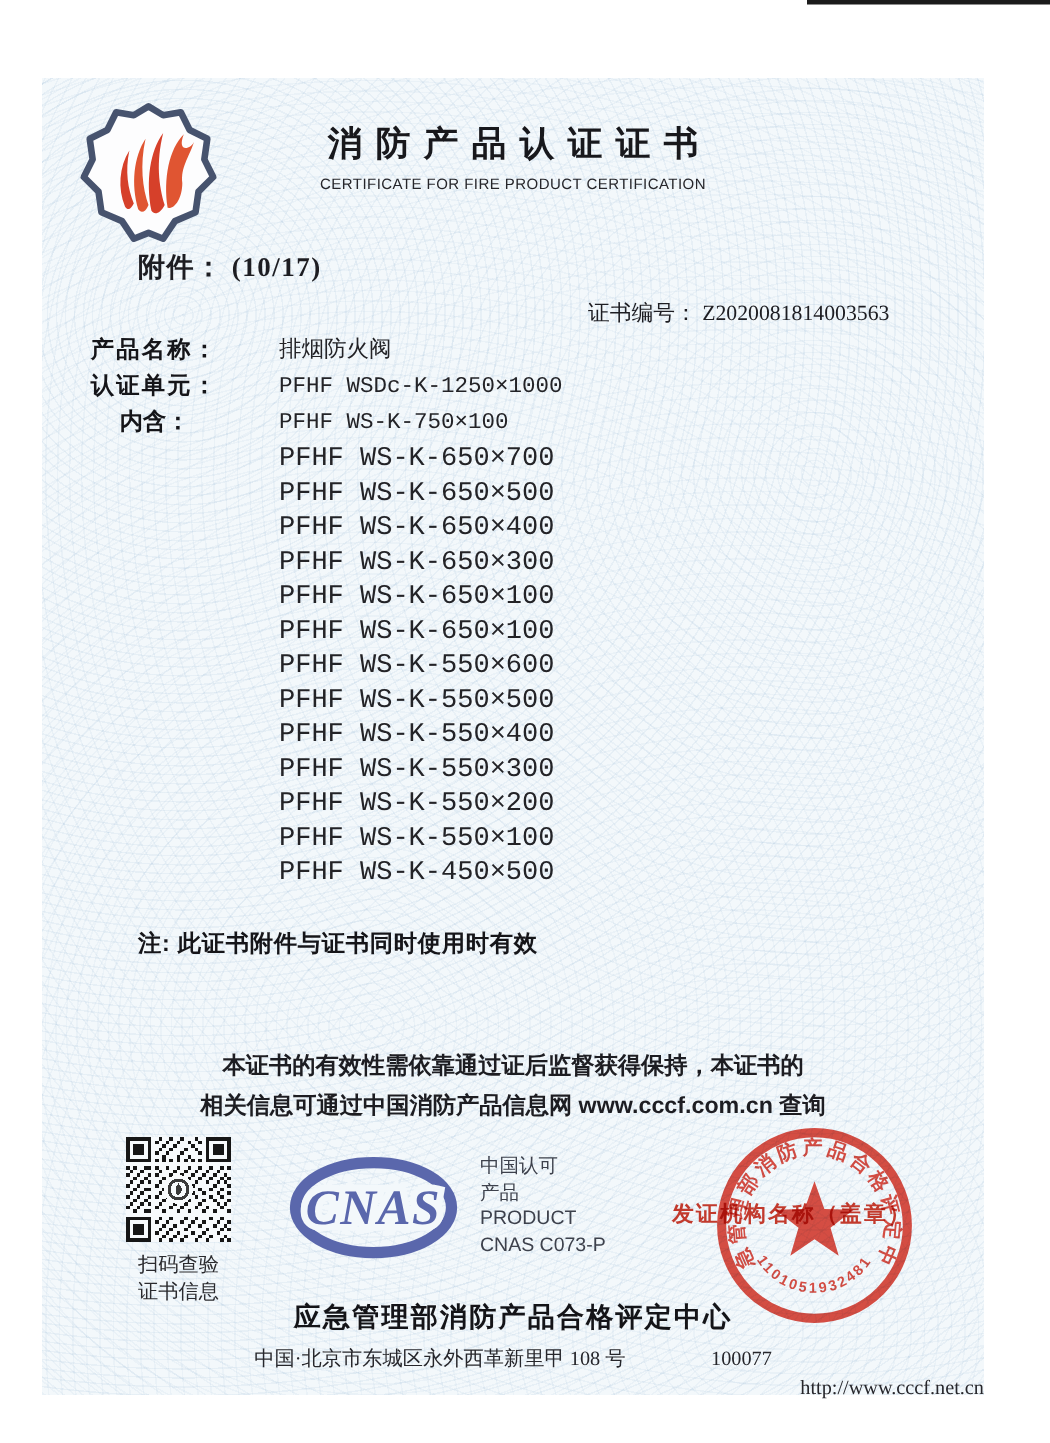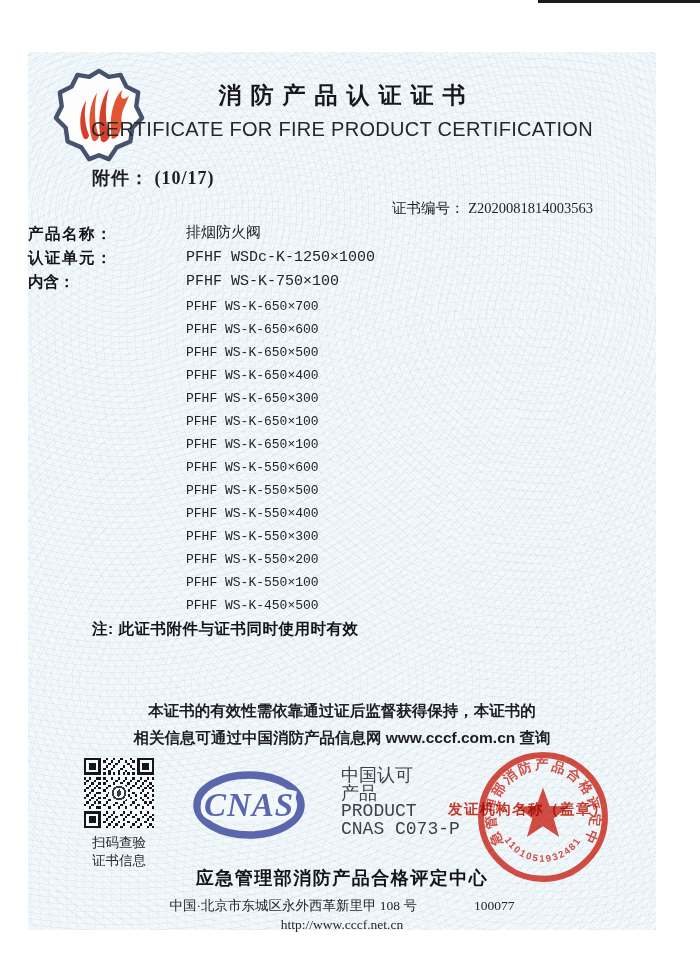--- a/index.html
+++ b/index.html
@@ -14,50 +14,50 @@
       repeating-radial-gradient(circle at 82% 30%, rgba(132,170,204,.09) 0 1px, transparent 1px 8px),
       repeating-radial-gradient(circle at 35% 72%, rgba(132,170,204,.08) 0 1px, transparent 1px 7px),
       repeating-radial-gradient(circle at 75% 95%, rgba(132,170,204,.08) 0 1px, transparent 1px 9px);
   }
   .abs { position:absolute; }
   .logo { left:22px; top:14px; width:98px; height:104px; }
   .title { left:0; top:28px; width:100%; text-align:center;
     font-family:"Liberation Sans", sans-serif; font-weight:bold;
     font-size:23px; letter-spacing:9px; text-indent:9px; color:#18181c; }
   .subtitle { left:0; top:66px; width:100%; text-align:center;
-    font-family:"Liberation Sans", sans-serif; font-size:20px; letter-spacing:.3px; color:#26262b; }
+    font-family:"Liberation Sans", sans-serif; font-size:10px; letter-spacing:.3px; color:#26262b; }
   .attachment { left:64px; top:114px; font-size:18px; font-weight:600; letter-spacing:1px; }
   .certno { left:364px; top:147px; font-size:14.5px; }
   .frow { position:absolute; left:0; width:100%; height:24px; line-height:24px; display:flex; }
-  .flabel { width:150px; text-align:left; font-family:Liberation Serif, serif;
+  .flabel { width:150px; text-align:center; font-family:Liberation Mono, monospace;
     font-weight:bold; font-size:15.5px; letter-spacing:1.5px; color:#151519; }
   .fvalue { margin-left:8px; font-family:"Liberation Mono", monospace; font-size:15px; color:#232327; }
   .model-list { position:absolute; left:158px; top:243px; }
   .model-row { height:23px; line-height:23px; font-family:"Liberation Mono", monospace;
-    font-size:13px; color:#232327; }
+    font-size:18px; color:#232327; }
   .note { left:64px; top:567px; font-family:"Liberation Sans", sans-serif;
     font-weight:bold; font-size:15.5px; letter-spacing:.5px; color:#151519; }
   .validity { left:0; top:645px; width:100%; text-align:center;
     font-family:"Liberation Sans", sans-serif; font-weight:600; font-size:15.5px;
     line-height:27px; color:#1d1d22; }
   .qr { left:56px; top:706px; width:70px; height:70px; }
   .qr-caption { left:38px; top:782px; width:106px; text-align:center;
     font-size:13.5px; line-height:18px; color:#2a2a2e; }
   .cnas-logo { left:164px; top:718px; width:114px; height:70px; }
-  .cnas-info { left:292px; top:716px; font-family:Liberation Mono, monospace;
-    font-size:18px; line-height:17.5px; color:#3d414c;margin-left:21px; }
+  .cnas-info { left:292px; top:716px; font-family:Liberation Sans, sans-serif;
+    font-size:13px; line-height:17.5px; color:#3d414c; }
   .issuer { left:420px; top:748px; font-size:14.5px; font-weight:600;
     letter-spacing:1.5px; color:#c23a2d; z-index:1; }
   .stamp { left:446px; top:696px; width:138px; height:138px; mix-blend-mode:multiply; opacity:.93; z-index:2; }
   .org-name { left:0; top:814px; width:100%; text-align:center;
     font-family:"Liberation Sans", sans-serif; font-weight:bold; font-size:18px;
     letter-spacing:1.5px; color:#141418; }
   .org-address { left:0; top:845px; width:100%; text-align:center; font-size:13.5px; color:#26262b; }
   .org-address .postcode { margin-left:57px; }
-  .org-site { left:0; top:865px; width:100%; text-align:center; font-size:13.5px; color:#26262b; }
+  .org-site { left:0; top:865px; width:100%; text-align:right; font-size:13.5px; color:#26262b; }
 </style>
 </head>
 <body>
 
 <div class="scan-artifact" style="left:538px;"></div>
 
 <div class="paper">
 
   <svg class="abs logo" viewBox="0 0 100 104">
     <path d="M50,4 L60,10 L72,8 L78,20 L90,26 L88,40 L94,52 L84,62 L82,76 L68,82 L60,94 L50,90 L40,94 L32,82 L18,76 L16,62 L6,52 L12,40 L10,26 L22,20 L28,8 L40,10 Z" fill="#fdfdfe" stroke="#47536e" stroke-width="4.5" stroke-linejoin="round"></path>
@@ -88,21 +88,20 @@
     <span class="flabel">认证单元：</span>
     <span class="fvalue">PFHF WSDc-K-1250×1000</span>
   </div>
   <div class="frow" style="top:218px;">
     <span class="flabel" style="letter-spacing:0;">内含：</span>
     <span class="fvalue">PFHF WS-K-750×100</span>
   </div>
 
   <div class="model-list">
     <div class="model-row">PFHF WS-K-650×700</div>
-    <div class="model-row">PFHF WS-K-650×600</div>
     <div class="model-row">PFHF WS-K-650×500</div>
     <div class="model-row">PFHF WS-K-650×400</div>
     <div class="model-row">PFHF WS-K-650×300</div>
     <div class="model-row">PFHF WS-K-650×100</div>
     <div class="model-row">PFHF WS-K-650×100</div>
     <div class="model-row">PFHF WS-K-550×600</div>
     <div class="model-row">PFHF WS-K-550×500</div>
     <div class="model-row">PFHF WS-K-550×400</div>
     <div class="model-row">PFHF WS-K-550×300</div>
     <div class="model-row">PFHF WS-K-550×200</div>

